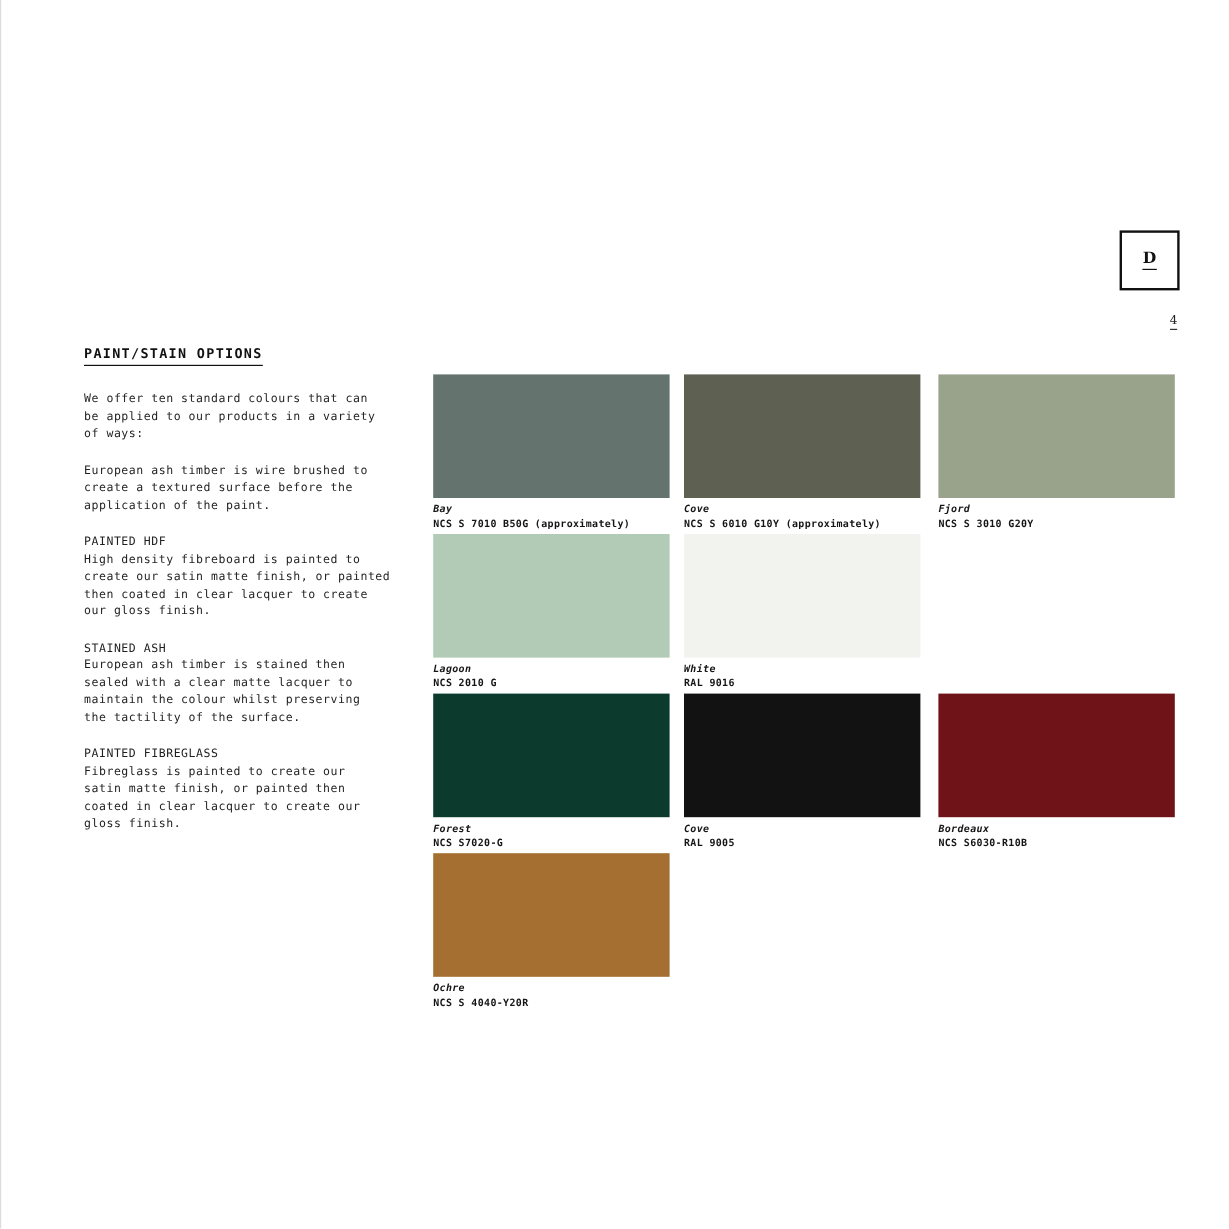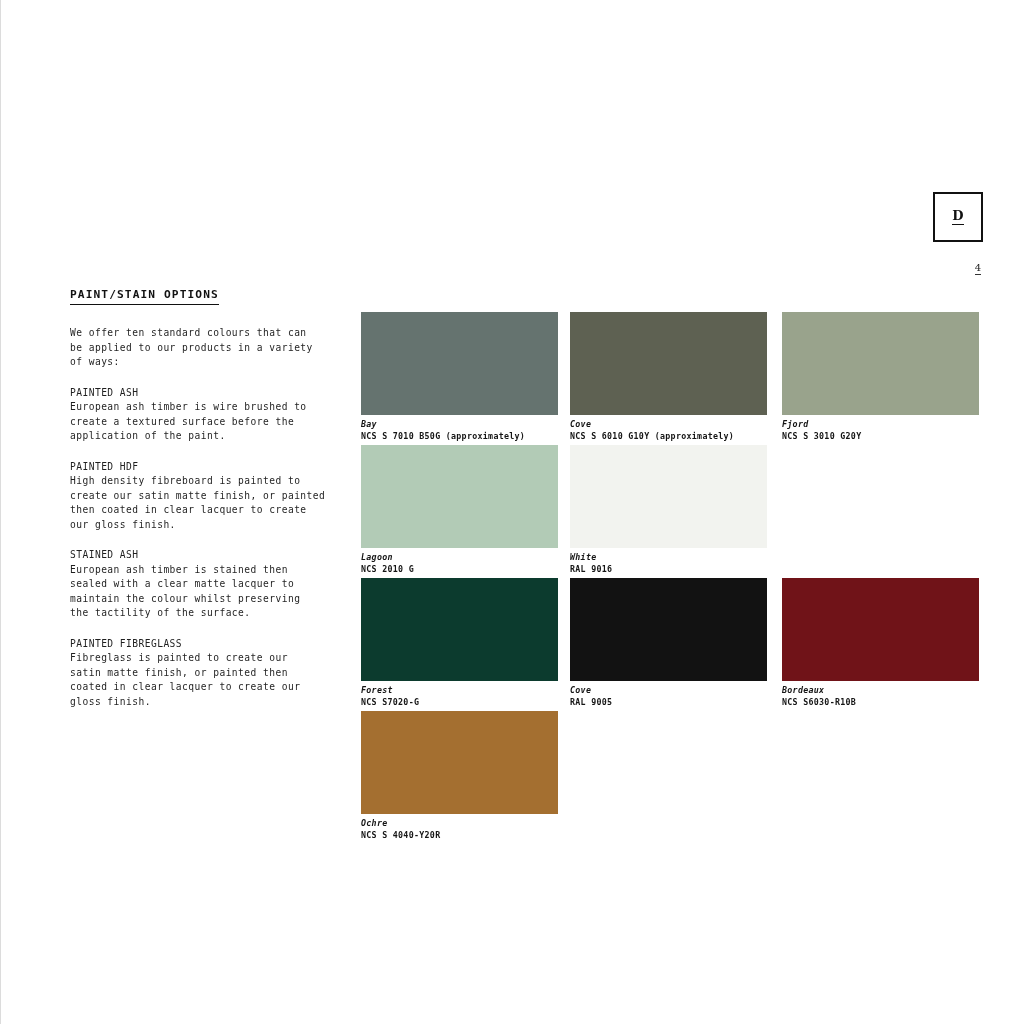--- a/index.html
+++ b/index.html
@@ -166,21 +166,20 @@
   </div>
 
   <div class="text-col">
     <div class="sec-heading">PAINT/STAIN OPTIONS</div>
 
     <p class="intro">We offer ten standard colours that can
 be applied to our products in a variety
 of ways:</p>
 
     <div class="block">
-      <p class="block-title">PAINTED ASH</p>
       <p class="block-body">European ash timber is wire brushed to
 create a textured surface before the
 application of the paint.</p>
     </div>
 
     <div class="block">
       <p class="block-title">PAINTED HDF</p>
       <p class="block-body">High density fibreboard is painted to
 create our satin matte finish, or painted
 then coated in clear lacquer to create

